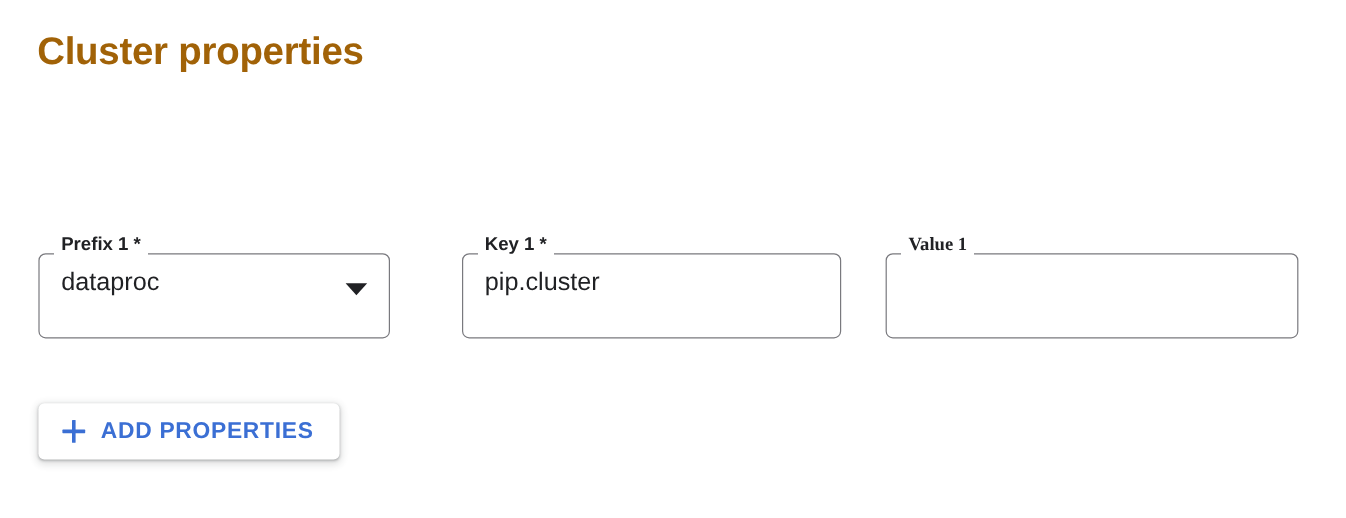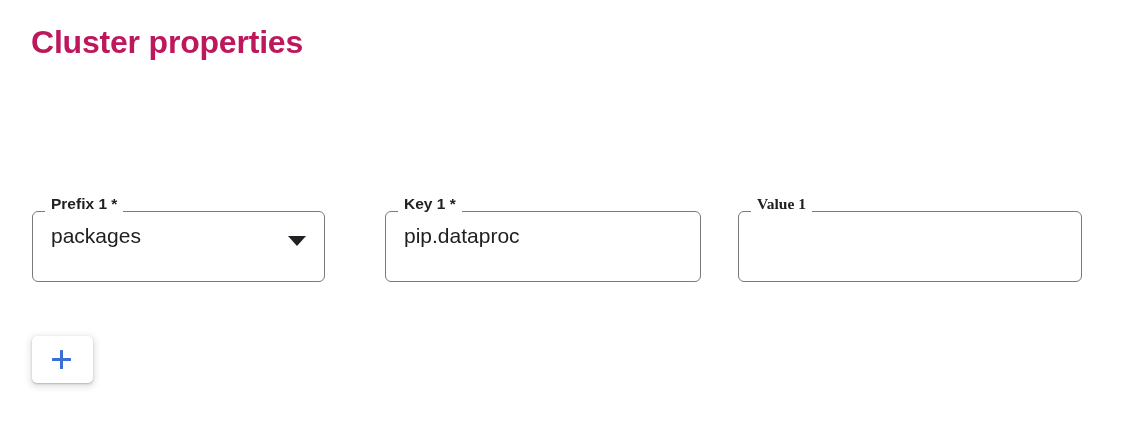--- a/index.html
+++ b/index.html
@@ -24,21 +24,21 @@
 
   
   .page-title {
     position: absolute;
     left: 31px;
     top: 22px;
     font-size: 32px;
     line-height: 40px;
     font-weight: 700;
     letter-spacing: -0.2px;
-    color: #be185d;
+    color: #a16207;
     white-space: nowrap;
   }
 
   .page-description {
     position: absolute;
     left: 32px;
     top: 97px;
     font-size: 19px;
     line-height: 26px;
     font-weight: 400;
@@ -193,42 +193,43 @@
 
   <div class="fields-row">
 
     <div class="field field-prefix">
       <div class="outline">
         <fieldset>
           <legend>Prefix 1 *</legend>
         </fieldset>
       </div>
       <span class="field-label">Prefix 1 *</span>
-      <span class="field-value-text">packages</span>
+      <span class="field-value-text">dataproc</span>
       <span class="dropdown-arrow"></span>
     </div>
 
     <div class="field field-key">
       <div class="outline">
         <fieldset>
           <legend>Key 1 *</legend>
         </fieldset>
       </div>
       <span class="field-label">Key 1 *</span>
-      <span class="field-value-text">pip.dataproc</span>
+      <span class="field-value-text">pip.cluster</span>
     </div>
 
     <div class="field field-value">
       <div class="outline">
         <fieldset>
           <legend>Value 1</legend>
         </fieldset>
       </div>
       <span class="field-label">Value 1</span>
     </div>
 
   </div>
 
   <button class="add-button">
     <span class="plus-icon"></span>
+    <span class="add-button-label">ADD PROPERTIES</span>
   </button>
 
 </div>
 
 </body></html>

